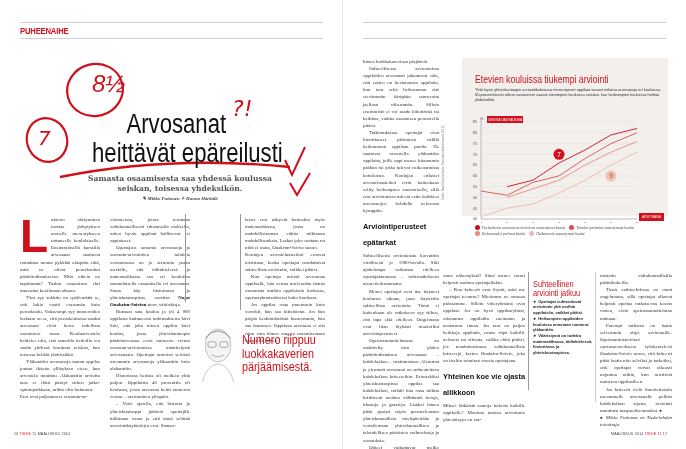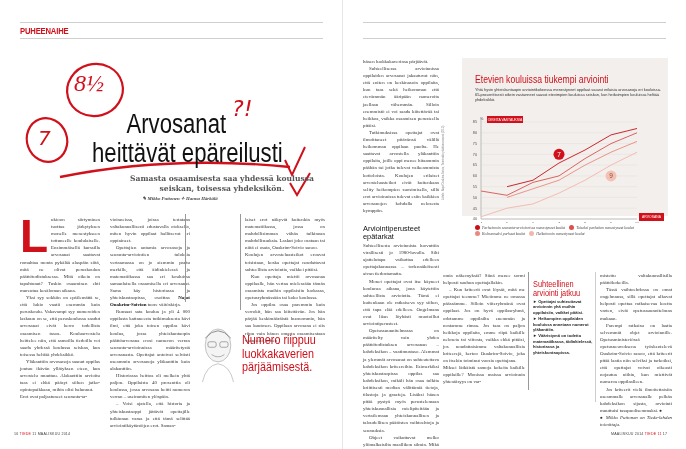--- a/index.html
+++ b/index.html
@@ -5,26 +5,26 @@
   html,body{margin:0;padding:0;background:#fff;}
   body{width:686px;height:449px;position:relative;overflow:hidden;font-family:"Liberation Serif",serif;color:#222;}
   .page{position:absolute;top:0;height:449px;background:#fff;}
   #left{left:0;width:364px;}
   #right{left:343px;width:343px;}
   .spine{position:absolute;left:342px;top:0;width:1px;height:449px;background:#e6e6e6;}
   .rule{position:absolute;height:1px;background:#cfcfcf;}
   .section-label{position:absolute;left:20px;top:26px;font-family:"Liberation Sans",sans-serif;font-weight:bold;font-size:9px;color:#d0101b;letter-spacing:-.2px;transform:scaleX(.85);transform-origin:left;}
   .title{position:absolute;left:92px;top:110px;font-family:"Liberation Sans",sans-serif;font-size:27px;line-height:29px;color:#111;transform:scaleX(.82);transform-origin:left;white-space:nowrap;}
   .title div{display:block}
-  .subtitle{position:absolute;left:80px;top:174px;width:200px;text-align:center;font-family:"DejaVu Serif",serif;font-weight:bold;font-size:7.6px;line-height:10px;color:#555;margin-left:42px;}
+  .subtitle{position:absolute;left:80px;top:174px;width:200px;text-align:center;font-family:"DejaVu Serif",serif;font-weight:bold;font-size:7.6px;line-height:10px;color:#555;}
   .byline{position:absolute;left:80px;top:196px;width:200px;text-align:center;font-size:4.8px;font-style:italic;font-weight:bold;color:#444;}
   .col{position:absolute;font-size:4.9px;line-height:7.1px;text-align:justify;color:#333;}
   .col p{margin:0;text-indent:6px;}
   .col p.noind{text-indent:0;}
-  .col h3{font-family:"Liberation Sans",sans-serif;font-size:7.4px;line-height:8px;margin:11px 0 1px 0;color:#111;font-weight:normal;}
+  .col h3{font-family:"Liberation Sans",sans-serif;font-size:7.4px;line-height:16px;margin:5px 0 1px 0;color:#111;font-weight:bold;}
   .col b{color:#111}
   .dropcap{float:left;font-family:"Liberation Sans",sans-serif;font-weight:bold;font-size:46px;line-height:38px;color:#d0101b;margin:1px 3px 0 0;}
   .vline{position:absolute;width:1px;background:#999;}
   .pull{position:absolute;left:242px;top:333px;font-family:"Liberation Sans",sans-serif;font-size:13.5px;line-height:13.5px;color:#d0101b;transform:scaleX(.8);transform-origin:left;white-space:nowrap;}
   .footer{position:absolute;top:432px;font-family:"Liberation Sans",sans-serif;font-size:3.6px;color:#444;letter-spacing:.2px;}
   .footer .brand{color:#d0101b;}
   .chart-box{position:absolute;left:119px;top:58px;width:206px;height:158px;background:#f2efec;}
   .chart-title{position:absolute;left:13px;top:15px;font-family:"Liberation Sans",sans-serif;font-size:10.5px;color:#d0101b;transform:scaleX(.82);transform-origin:left;white-space:nowrap;}
   .chart-sub{position:absolute;left:13px;top:29px;width:190px;font-family:"Liberation Sans",sans-serif;font-size:3.9px;line-height:5.2px;color:#333;}
   .chart-svg{position:absolute;left:0;top:0;}
@@ -45,21 +45,21 @@
   <div class="section-label">PUHEENAIHE</div>
   <div class="rule" style="left:20px;top:38px;width:303px"></div>
 
   <svg style="position:absolute;left:20px;top:55px" width="300" height="145">
     <ellipse cx="75" cy="35" rx="28" ry="26" fill="none" stroke="#d0101b" stroke-width="2.2" transform="rotate(-15 75 35)"></ellipse>
     <ellipse cx="27" cy="85" rx="20" ry="22" fill="none" stroke="#d0101b" stroke-width="2.2" transform="rotate(-20 27 85)"></ellipse>
     <path d="M40 122 Q150 100 270 112" fill="none" stroke="#d0101b" stroke-width="2.4"></path>
     <path d="M265 105 L272 120 L285 92" fill="none" stroke="#d0101b" stroke-width="2"></path>
     <path d="M270 128 L277 140 L290 118" fill="none" stroke="#d0101b" stroke-width="2"></path>
   </svg>
-  <div style="position:absolute;left:74px;top:70px;font-family:Liberation Serif, serif;font-size:24px;color:#d0101b;font-style:italic">8½</div>
+  <div style="position:absolute;left:92px;top:70px;font-family:Liberation Sans, sans-serif;font-size:24px;color:#d0101b;font-style:italic">8½</div>
   <div style="position:absolute;left:38px;top:126px;font-family:'DejaVu Sans',sans-serif;font-size:20px;color:#d0101b;font-style:italic">7</div>
   <div style="position:absolute;left:232px;top:96px;font-family:'DejaVu Sans',sans-serif;font-size:22px;color:#d0101b;font-style:italic">?!</div>
 
   <div class="title">
     <div style="padding-left:42px">Arvosanat</div>
     <div>heittävät epäreilusti</div>
   </div>
   <div class="subtitle">Samasta osaamisesta saa yhdessä koulussa seiskan, toisessa yhdeksikön.</div>
   <div class="byline">✎ Mikko Puttonen ✧ Hanna Härkälä</div>
 
@@ -173,20 +173,21 @@
         <text x="97" y="98.63333333333334" font-size="6.5" fill="#fff" text-anchor="middle" font-family="Liberation Sans, sans-serif">7</text>
         <circle cx="149" cy="117.88888888888889" r="5.5" fill="#f4c2b4"></circle>
         <text x="149" y="120.18888888888888" font-size="6.5" fill="#8a4a3a" text-anchor="middle" font-family="Liberation Sans, sans-serif">9</text>
       </svg>
     <div class="legend" id="legend"><span class="item"><span class="dot" style="background: rgb(200, 16, 26);"></span><span>Parhaimmin seuranta-arvioinnissa menestyneet koulut</span></span><span class="item"><span class="dot" style="background: rgb(217, 82, 79);"></span><span>Toiseksi parhaiten menestyneet koulut</span></span><span class="item"><span class="dot" style="background: rgb(233, 138, 127);"></span><span>Kolmanneksi parhaat koulut</span></span><span class="item"><span class="dot" style="background: rgb(242, 183, 172);"></span><span>Heikoimmin menestyneet koulut</span></span></div>
   </div>
 
   <div class="col" style="left:100px;top:272px;width:82px">
     <p class="noind">omia näkemyksiä? Siinä menee sormi helposti suuhun opettajallakin.</p>
     <p>– Kun kriteerit ovat löysät, mitä me opettajat teemme? Mietimme ne omassa päässämme. Silloin viiteryhmänä ovat oppilaat. Jos on hyvä oppilasryhmä, odotamme oppilailta enemmän ja nostamme rimaa. Jos taas on paljon heikkoja oppilaita, emme riipä kaikille neloseta tai viitosta, vaikka ehkä pitäisi, jos noudattaisimme valtakunnallisia kriteerejä, kertoo Ouakrim-Soivio, joka on itsekin toiminut vuosia opettajana.</p>
+    <h3>Yhteinen koe vie ojasta allikkoon</h3>
     <p class="noind">Miksei lätkäistä samoja kokeita kaikille oppilaille? Monissa maissa arvioinnin yhtenäisyys on var-</p>
   </div>
   <div class="vline" style="left:185px;top:272px;height:118px"></div>
 
   <div class="side-box" style="left:190px;top:280px">
     <div class="side-title">Suhteellinen</div>
     <div class="side-title">arviointi jatkuu</div>
     <div class="side-item">► Opettajat suhteuttavat arvioinnin yhä muihin oppilaisiin, vaikkei pitäisi.</div>
     <div class="side-item">► Heikompien oppilaiden kouluissa annetaan numerot yläkanttiin.</div>
     <div class="side-item">► Vääristymä on todettu matematiikassa, äidinkielessä, historiassa ja yhteiskuntaopissa.</div>

